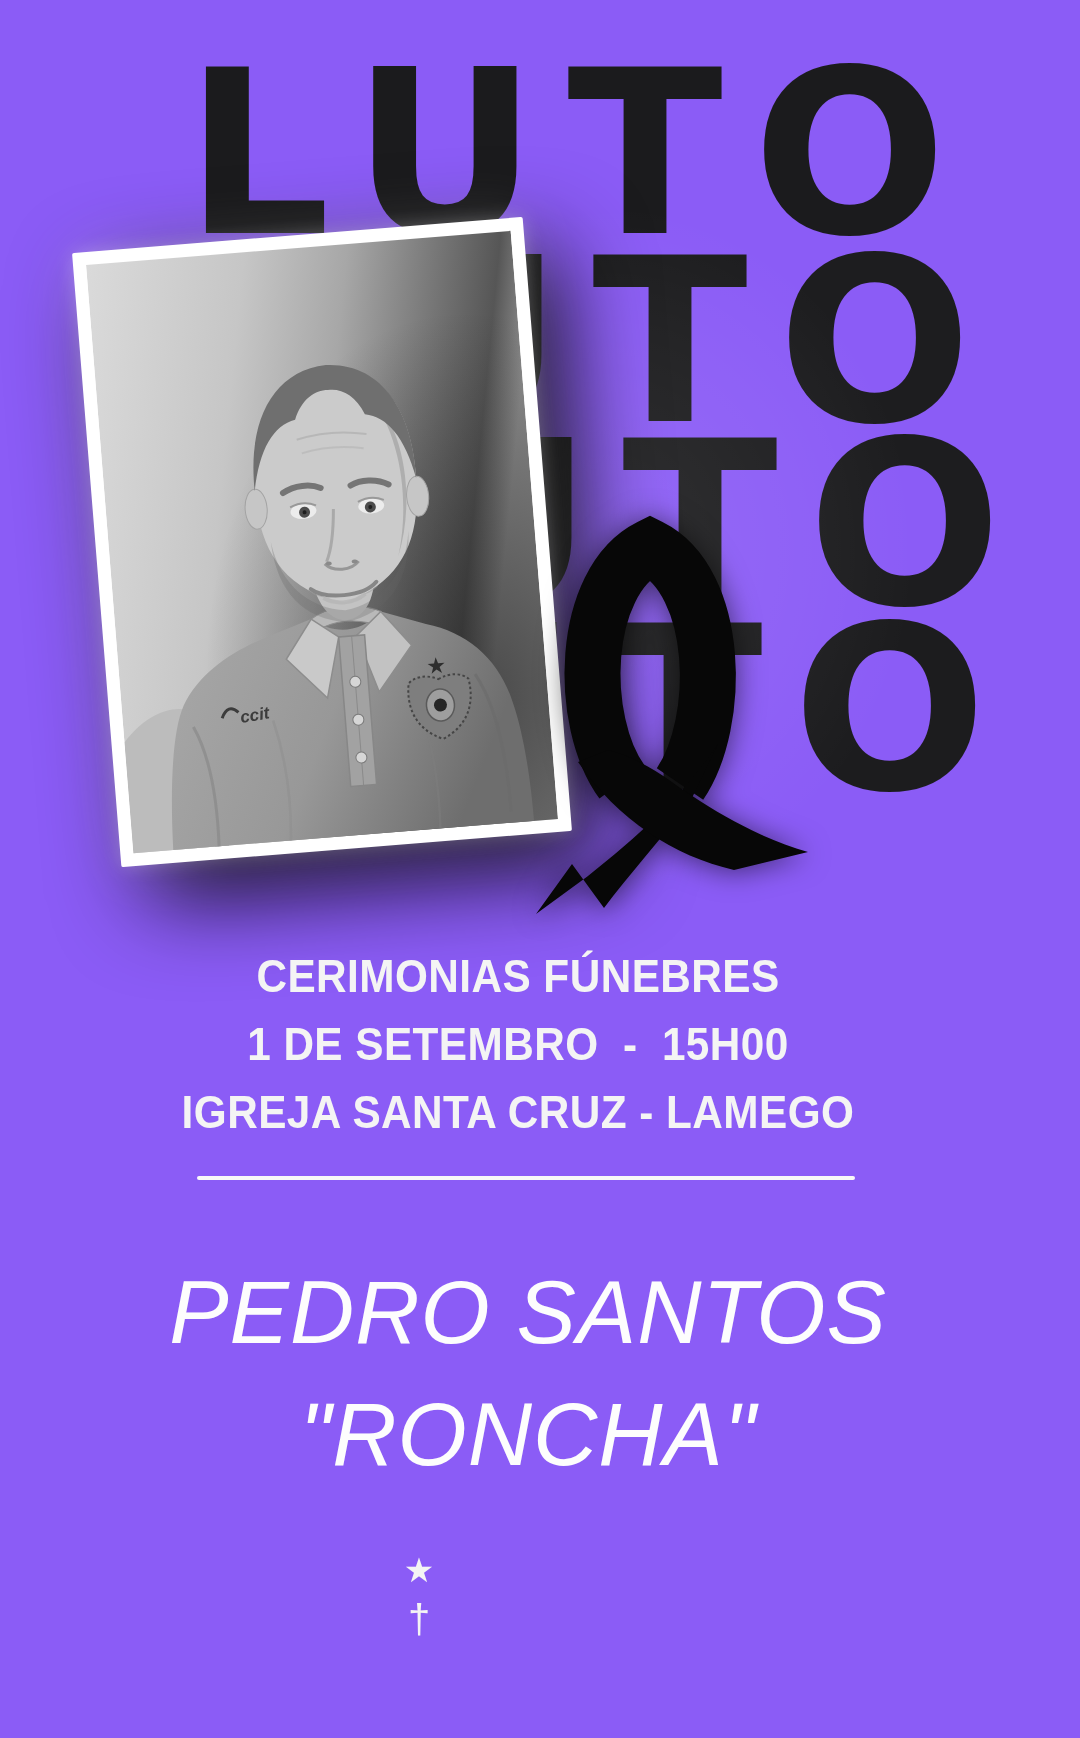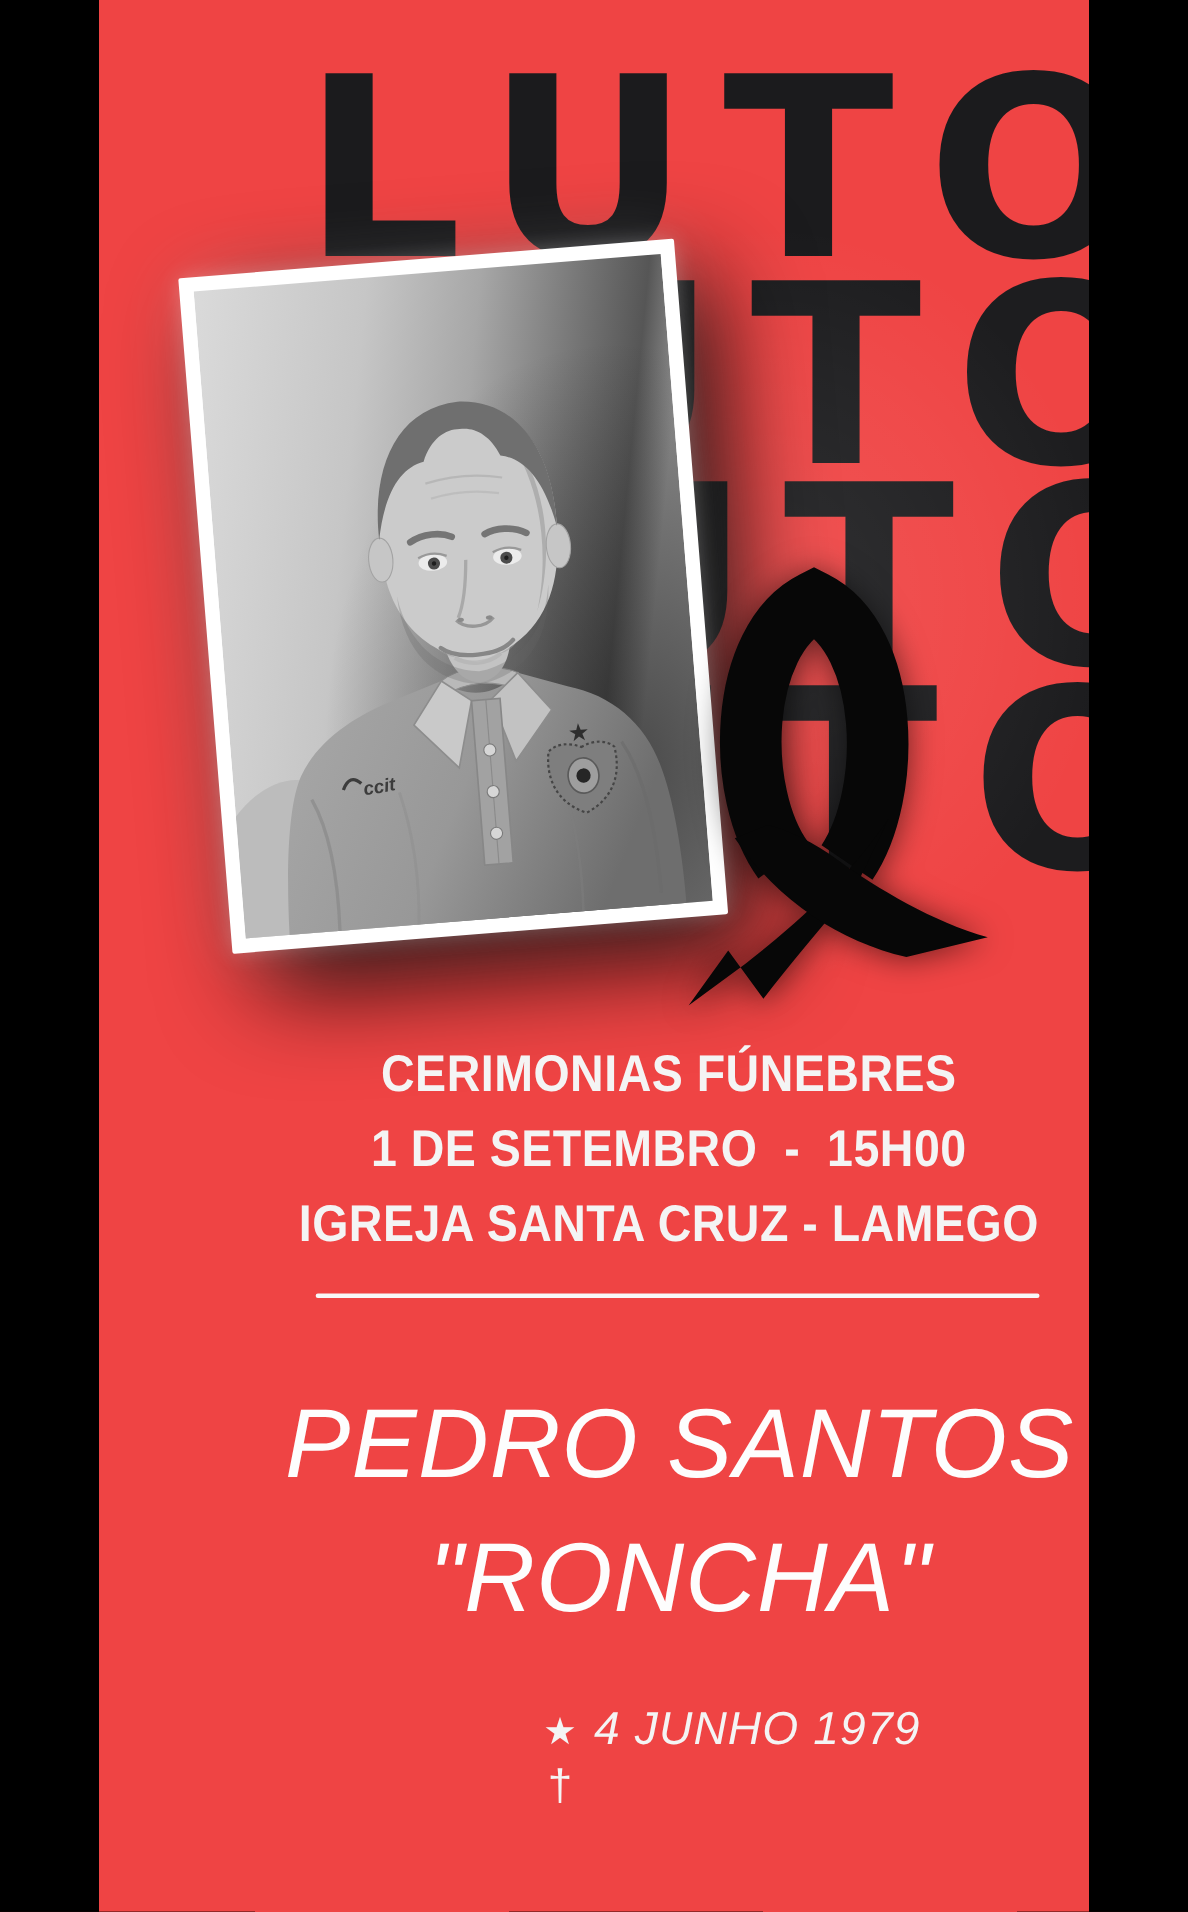--- a/index.html
+++ b/index.html
@@ -1,18 +1,18 @@
 <!DOCTYPE html>
 <html><head>
 <meta charset="utf-8">
 <style>
   html,body{margin:0;padding:0;background:#000;}
   .poster{
-    position:relative;width:900px;height:1738px;margin:0 auto;
-    background:#ef4444;overflow:hidden;
+    position:relative;width:1080px;height:1738px;margin:0 auto;
+    background:#8b5cf6;overflow:hidden;
     font-family:"Liberation Sans",sans-serif;color:#f5f5f5;
   }
   
   .wm{
     position:absolute;z-index:1;line-height:1;white-space:nowrap;
     font-family:"DejaVu Sans",sans-serif;font-weight:700;
     font-size:228px;letter-spacing:30px;color:#1b1b1d;user-select:none;
   }
   .wm1{left:185px;top:40px;}
   .wm2{left:210px;top:228px;color:#1d1d1f;}
@@ -194,20 +194,19 @@
   <div class="divider"></div>
 
   <div class="name">
     <div class="name-line">PEDRO SANTOS</div>
     <div class="name-line">"RONCHA"</div>
   </div>
 
   <div class="dates">
     <div class="date-row">
       <span class="sym star">★</span>
-      <span class="date-text">4 JUNHO 1979</span>
     </div>
     <div class="date-row">
       <span class="sym cross">†</span>
     </div>
   </div>
 
 </div>
 
 </body></html>

